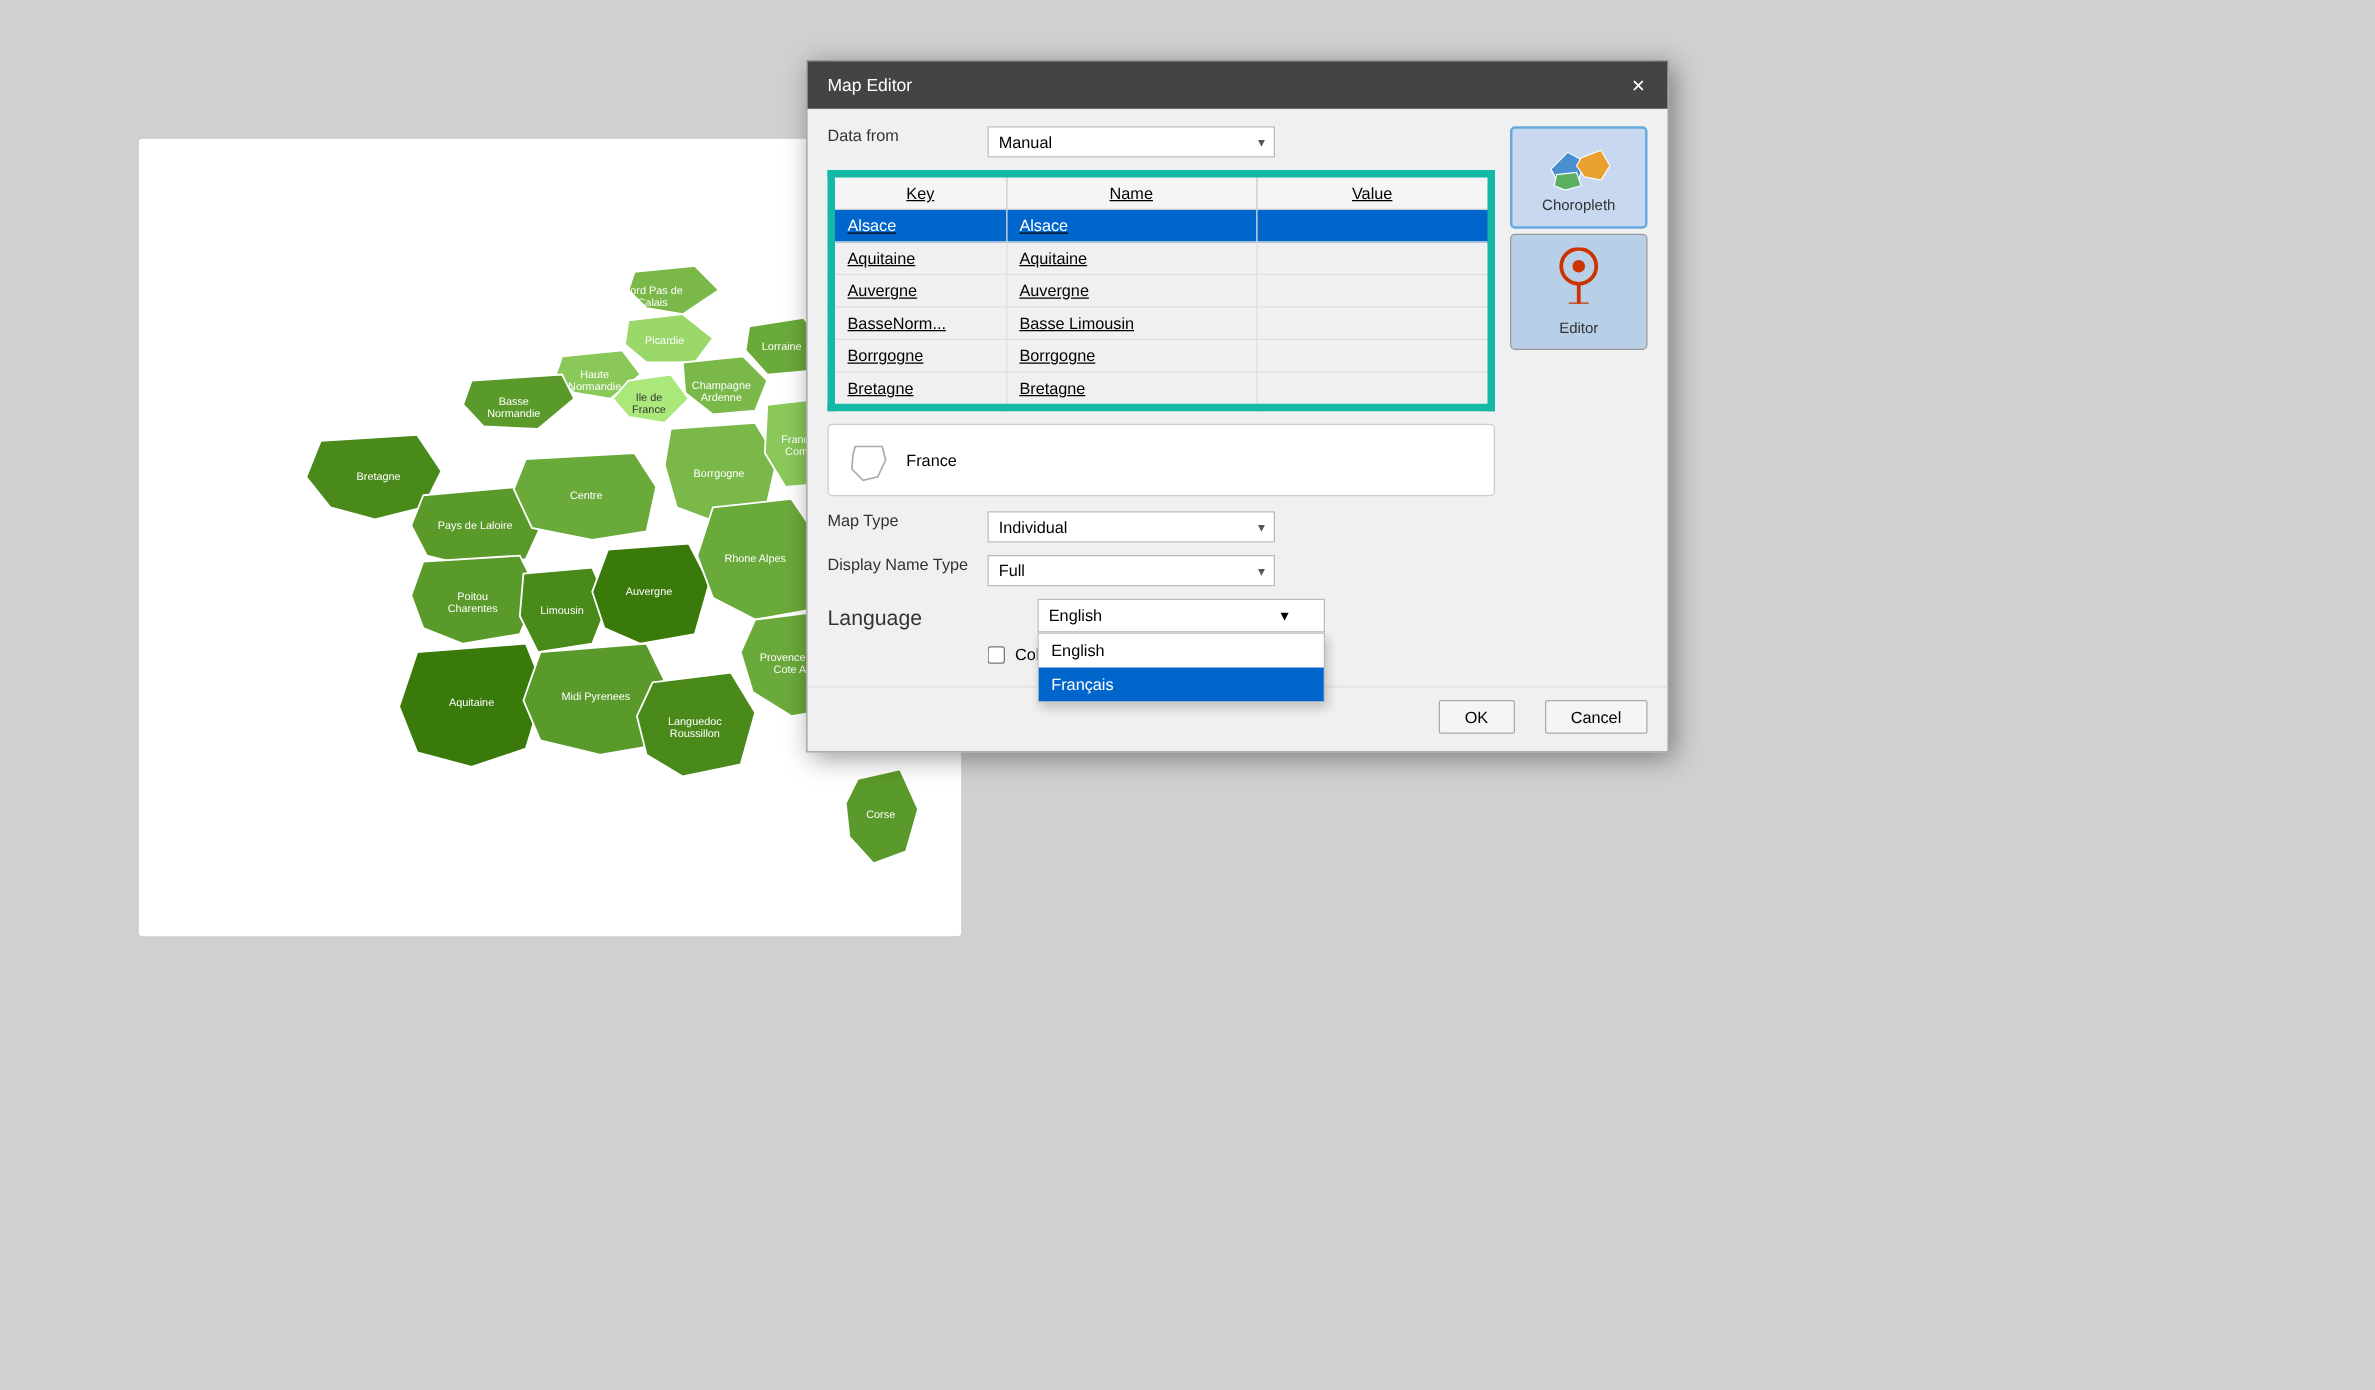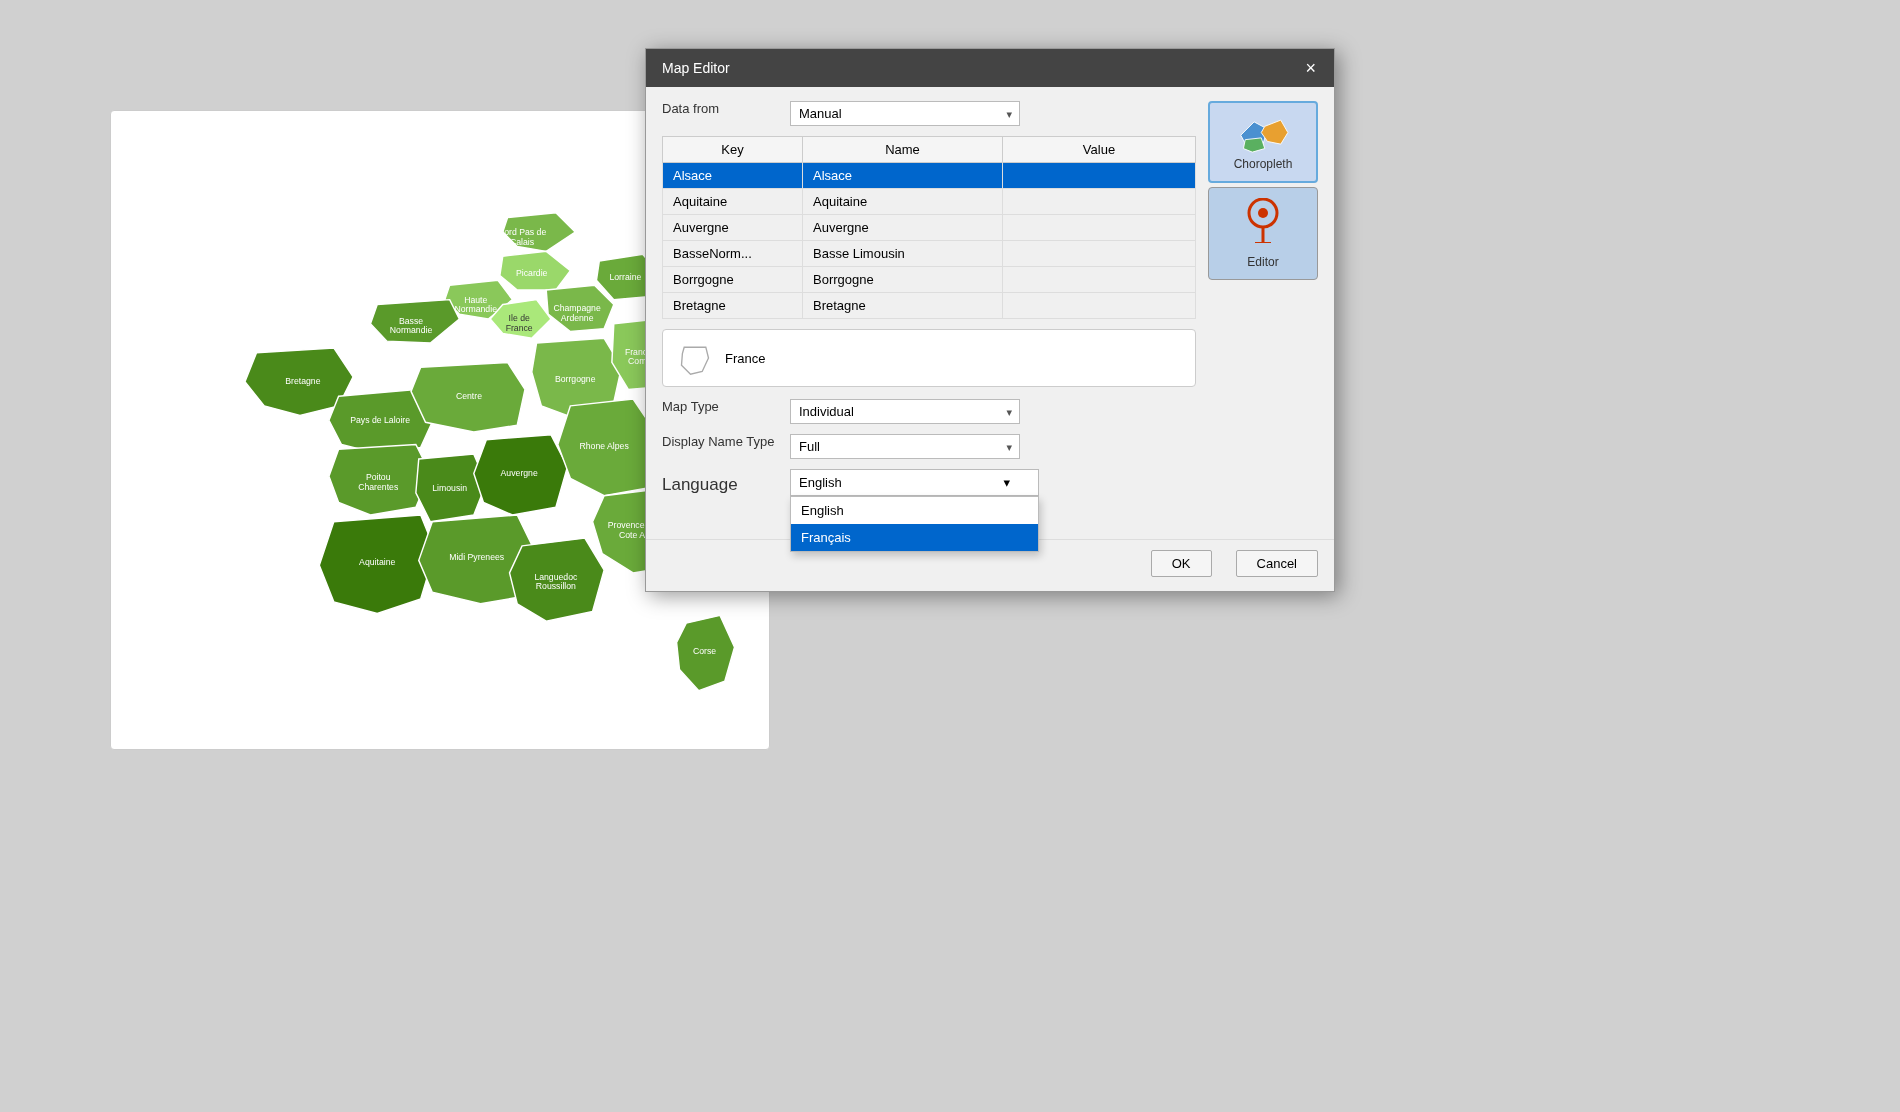--- a/index.html
+++ b/index.html
@@ -123,22 +123,23 @@
     }
 
     .select-wide {
       width: 230px;
     }
 
     
     .data-table {
       width: 100%;
       border-collapse: collapse;
-      border: 1px solid #14b8a6;
+      border: 6px solid #14b8a6;
       margin-bottom: 10px;
+      text-decoration: underline;
     }
 
     .data-table th {
       background: #f5f5f5;
       border: 1px solid #ccc;
       padding: 5px 10px;
       text-align: center;
       font-weight: normal;
       font-size: 13px;
     }
@@ -189,21 +190,22 @@
 
     .lang-label {
       min-width: 120px;
       padding-top: 6px;
       font-size: 17px;
       color: #333;
     }
 
     .lang-select-wrapper {
       position: relative;
-      width: 249px;
+      width: 230px;
+      margin-left: 40px;
     }
 
     .lang-select-display {
       border: 1px solid #bbb;
       background: #fff;
       padding: 5px 28px 5px 8px;
       width: 100%;
       font-size: 13px;
       cursor: pointer;
       display: flex;

